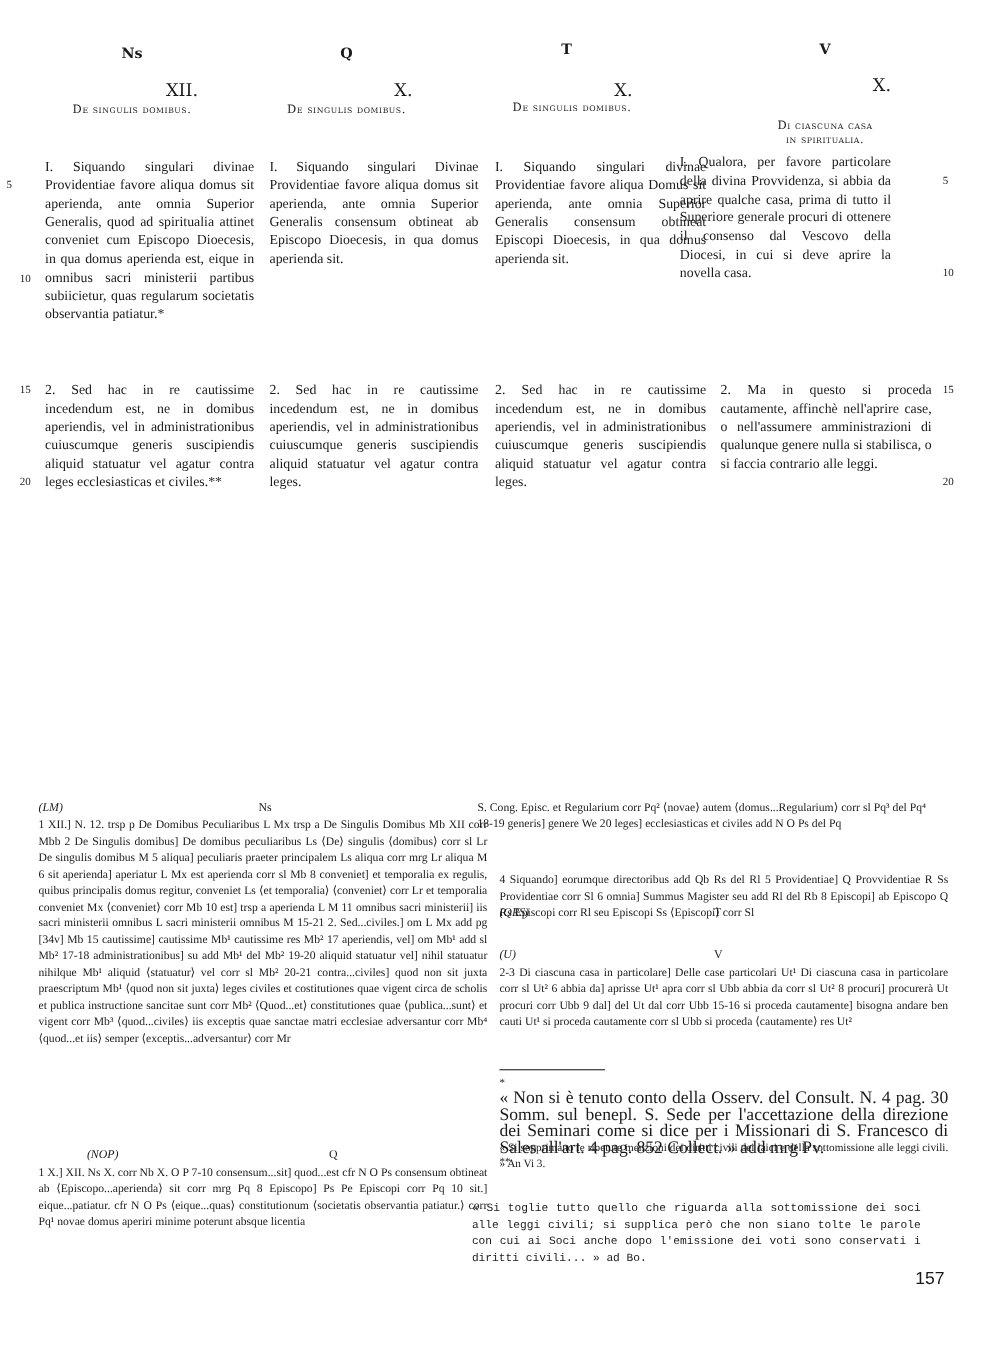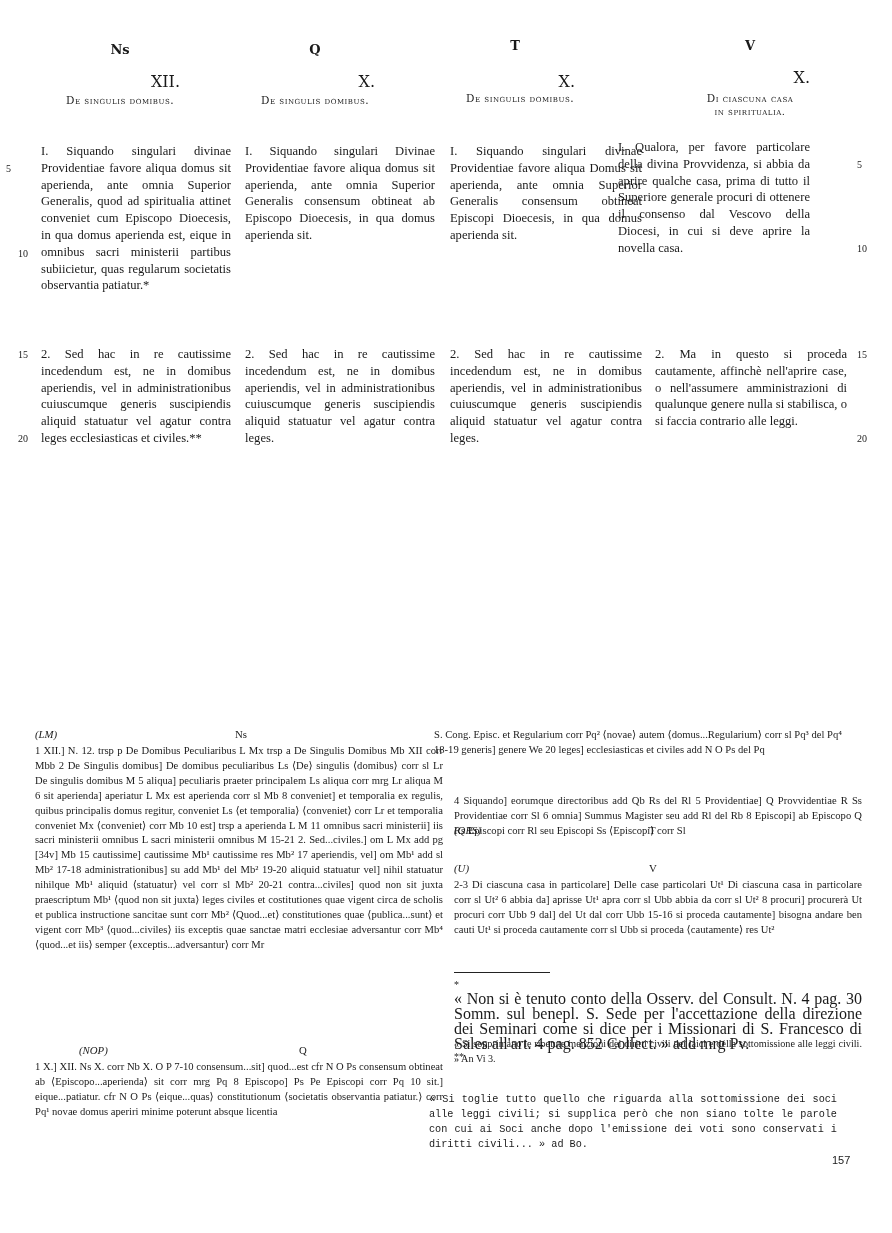--- a/index.html
+++ b/index.html
@@ -18,39 +18,39 @@
   }
   .lnum { position: absolute; font-size: 10px; font-family: "Liberation Serif", serif; }
   .app {
     position: absolute; font-size: 10.6px; line-height: 14.9px; text-align: justify;
     font-family: "Liberation Serif", "DejaVu Serif", serif;
   }
   .app-head { position: absolute; font-size: 10.8px; font-family: "Liberation Serif", serif; }
   .app-head .mss { position: absolute; left: 0; font-style: italic; }
   .app-head .sig { position: absolute; }
   .note-rule { position: absolute; height: 1px; background: #222; }
-  .page-number { position: absolute; font-size: 11px; font-family: "Liberation Sans", sans-serif; }
+  .page-number { position: absolute; font-size: 16px; font-family: "Liberation Sans", sans-serif; }
 </style>
 </head>
 <body>
 
 <div class="siglum" style="left:60px; top:42px; width:120px;">Ns</div>
 <div class="siglum" style="left:255px; top:42px; width:120px;">Q</div>
 <div class="siglum" style="left:455px; top:38px; width:120px;">T</div>
 <div class="siglum" style="left:690px; top:38px; width:120px;">V</div>
 
 <div class="chapnum" style="left:60px; top:72px; width:120px;">XII.</div>
 <div class="chapnum" style="left:255px; top:72px; width:120px;">X.</div>
 <div class="chapnum" style="left:455px; top:72px; width:120px;">X.</div>
 <div class="chapnum" style="left:690px; top:68px; width:120px;">X.</div>
 
 <div class="chaptitle" style="left:30px; top:94px; width:180px;">De singulis domibus.</div>
 <div class="chaptitle" style="left:225px; top:94px; width:180px;">De singulis domibus.</div>
 <div class="chaptitle" style="left:430px; top:92px; width:180px;">De singulis domibus.</div>
-<div class="chaptitle" style="left:660px; top:92px; width:180px;">
+<div class="chaptitle" style="left:660px; top:108px; width:180px;">
   <div>Di ciascuna casa</div>
   <div style="font-size:10px;">in spiritualia.</div>
 </div>
 
 <div class="lnum" style="left:6px; top:163px;">5</div>
 <div class="lnum" style="left:18px; top:248px;">10</div>
 <div class="lnum" style="left:18px; top:349px;">15</div>
 <div class="lnum" style="left:18px; top:433px;">20</div>
 <div class="lnum" style="left:857px; top:159px;">5</div>
 <div class="lnum" style="left:857px; top:243px;">10</div>

